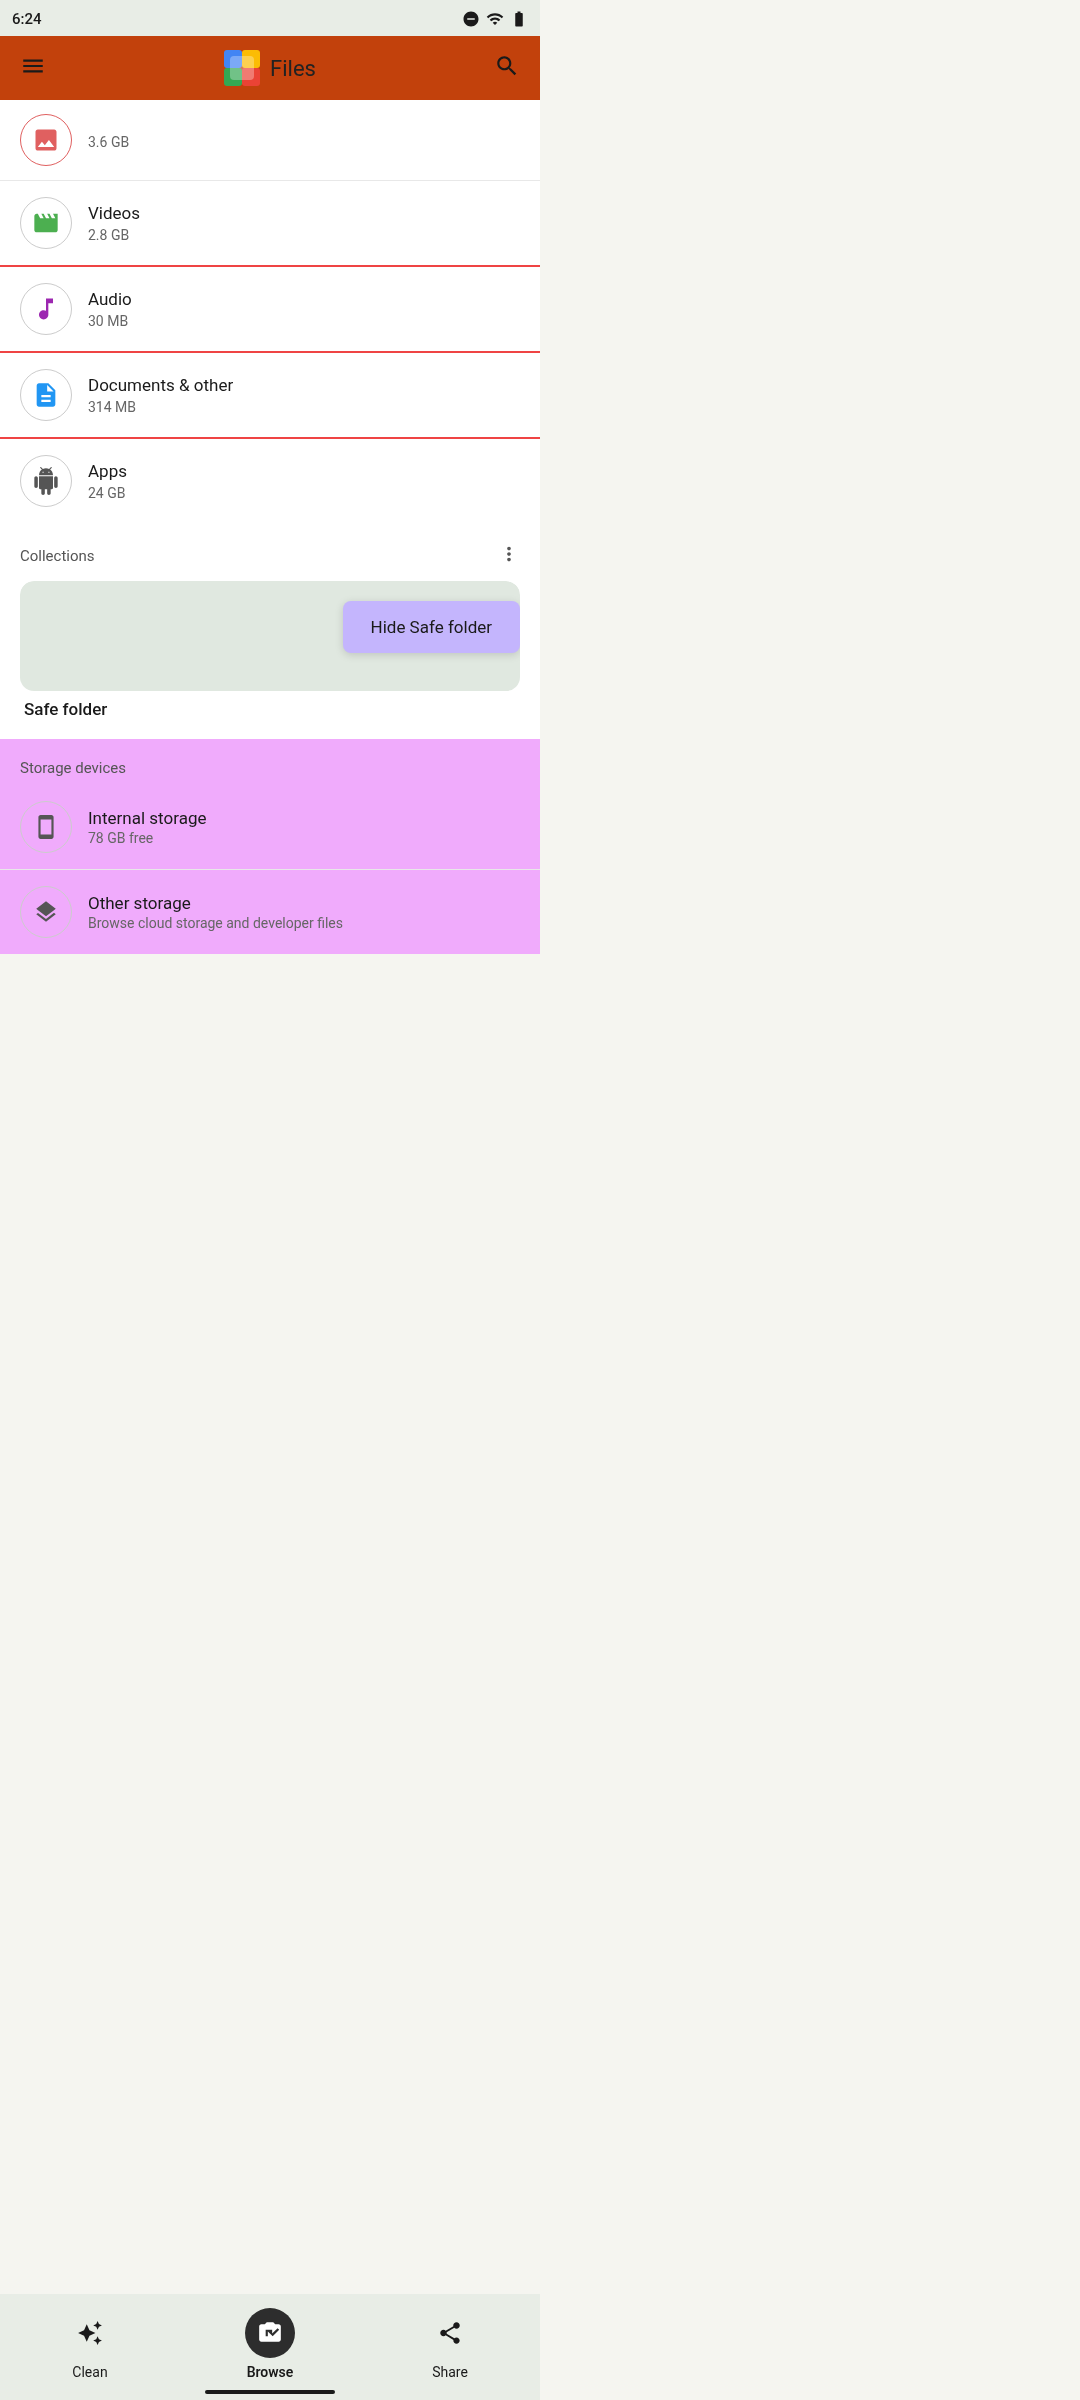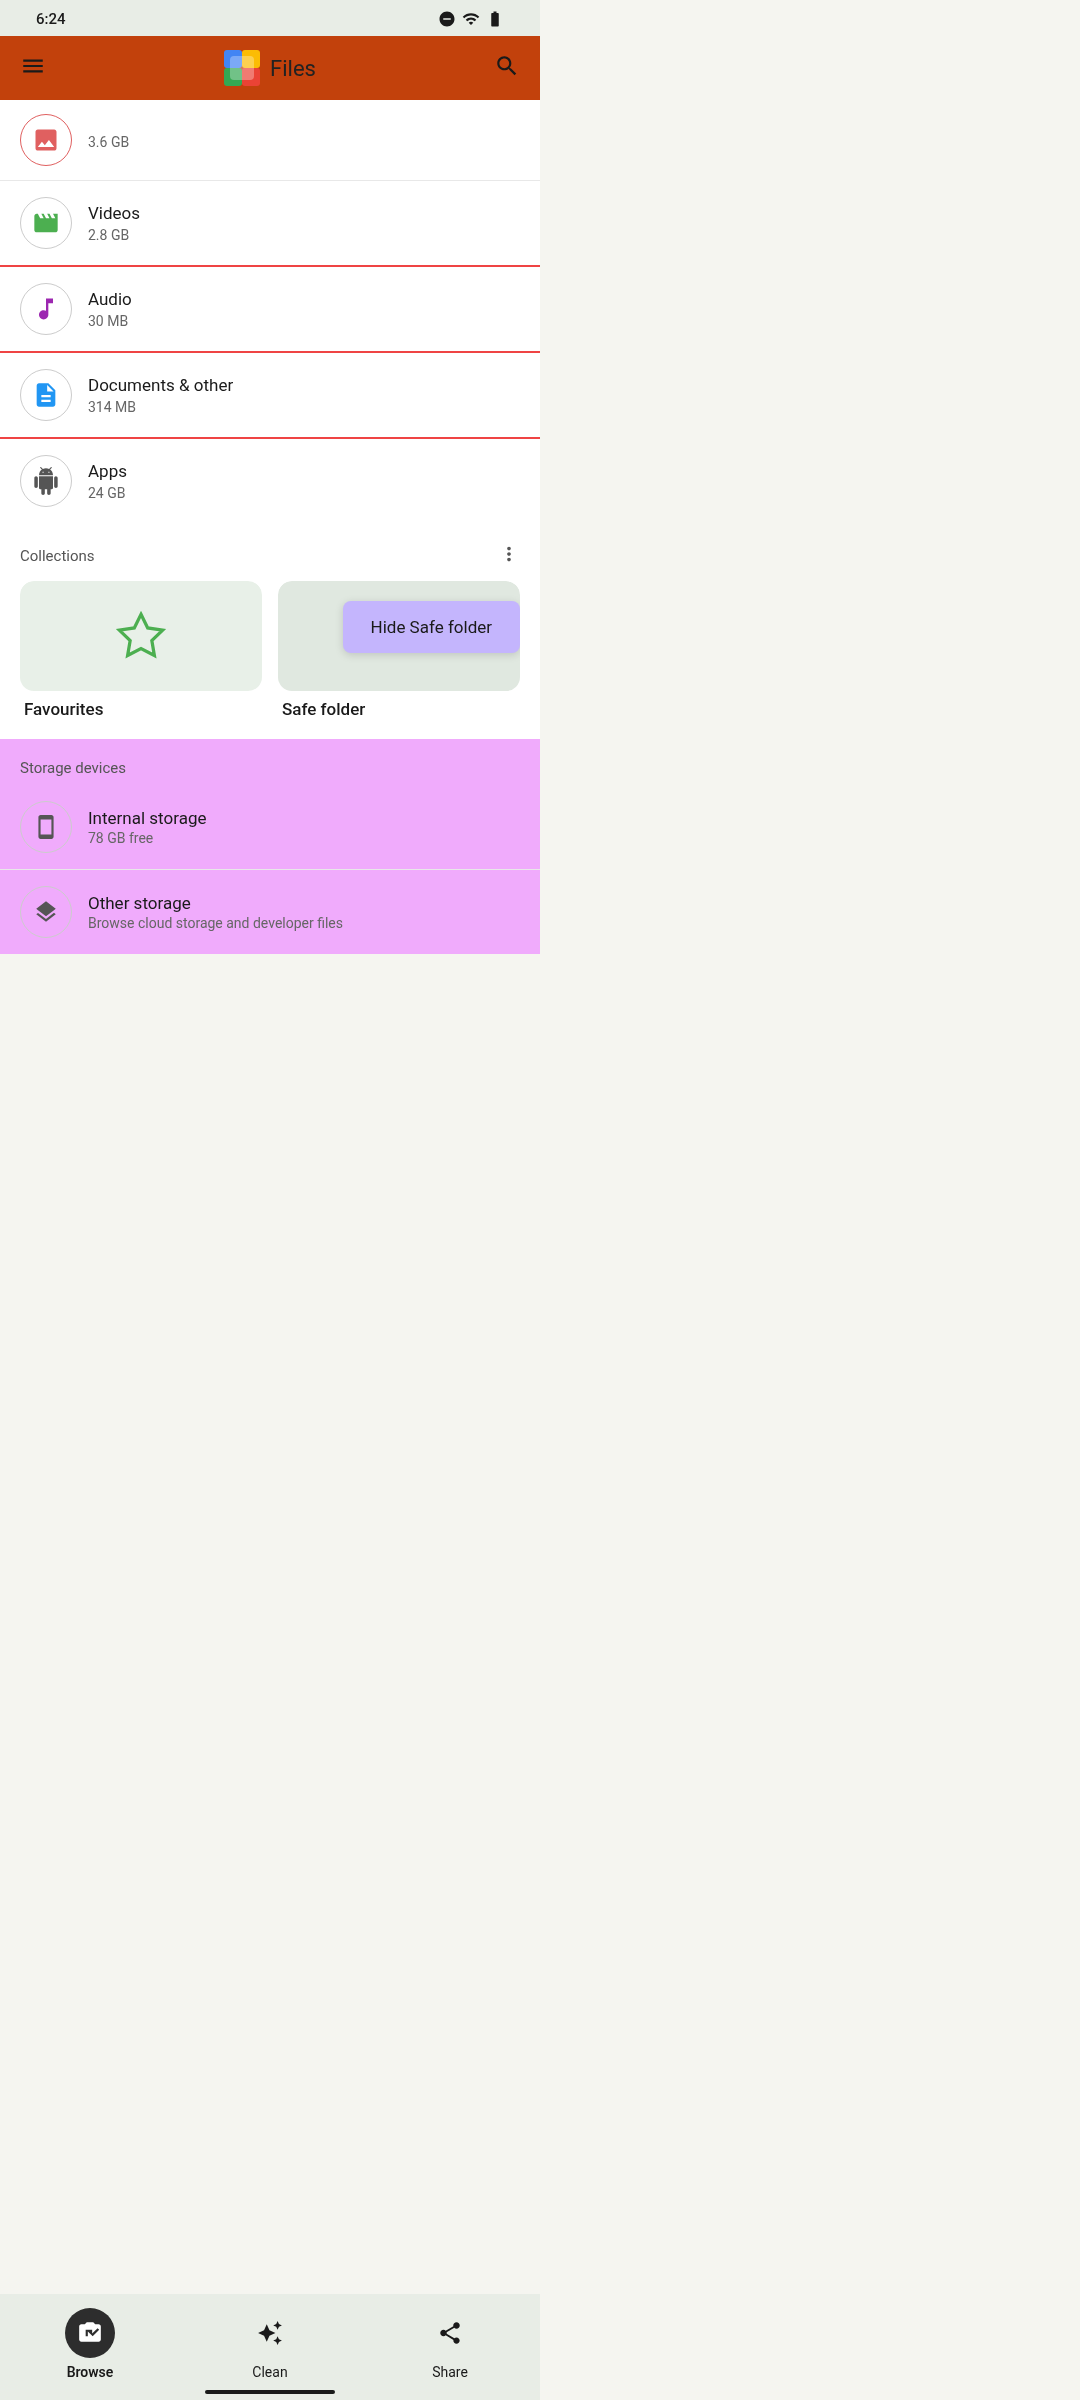--- a/index.html
+++ b/index.html
@@ -13,21 +13,21 @@
       font-size: 16px;
       color: #1a1a1a;
       position: relative;
     }
 
     
     .status-bar {
       display: flex;
       justify-content: space-between;
       align-items: center;
-      padding: 10px 36px 8px;
+      padding: 10px 12px 8px;
       background: #e8ede6;
     }
     .status-time {
       font-size: 15px;
       font-weight: 500;
     }
     .status-icons {
       display: flex;
       align-items: center;
       gap: 6px;
@@ -383,28 +383,20 @@
   <span class="section-title">Collections</span>
   <span class="more-icon">
     <svg viewBox="0 0 24 24" fill="#555">
       <path d="M12 8c1.1 0 2-.9 2-2s-.9-2-2-2-2 .9-2 2 .9 2 2 2zm0 2c-1.1 0-2 .9-2 2s.9 2 2 2 2-.9 2-2-.9-2-2-2zm0 6c-1.1 0-2 .9-2 2s.9 2 2 2 2-.9 2-2-.9-2-2-2z"></path>
     </svg>
   </span>
 </div>
 
 <div class="collections-row">
 
-  <div class="collection-card">
-    <div class="collection-card-inner">
-      <svg width="52" height="52" viewBox="0 0 24 24" fill="none" stroke="#4caf50" stroke-width="1.5">
-        <polygon points="12,2 15.09,8.26 22,9.27 17,14.14 18.18,21.02 12,17.77 5.82,21.02 7,14.14 2,9.27 8.91,8.26"></polygon>
-      </svg>
-    </div>
-    <div class="collection-label">Favourites</div>
-  </div>
 
   <div class="collection-card" style="position:relative;">
     <div class="collection-card-inner" style="background:#e0e8e0;">
     </div>
     <div class="collection-label">Safe folder</div>
 
     <div class="hide-popup">
       <span>Hide Safe folder</span>
     </div>
   </div>
@@ -439,41 +431,41 @@
       <div class="storage-sub">Browse cloud storage and developer files</div>
     </div>
   </div>
 
 </div>
 
 <div class="spacer"></div>
 
 <div class="bottom-nav">
 
+  <div class="nav-item">
+    <div class="nav-icon">
+      <svg width="26" height="26" viewBox="0 0 24 24" fill="currentColor">
+        <path d="M19 9l1.25-2.75L23 5l-2.75-1.25L19 1l-1.25 2.75L15 5l2.75 1.25L19 9zm-7.5.5L9 4 6.5 9.5 1 12l5.5 2.5L9 20l2.5-5.5L17 12l-5.5-2.5zM19 15l-1.25 2.75L15 19l2.75 1.25L19 23l1.25-2.75L23 19l-2.75-1.25L19 15z"></path>
+      </svg>
+    </div>
+    <span class="nav-label">Clean</span>
+  </div>
+
   <div class="nav-item active">
     <div class="nav-icon">
       <svg width="26" height="26" viewBox="0 0 24 24" fill="white">
         <path d="M20 4h-3.17L15 2H9L7.17 4H4c-1.1 0-2 .9-2 2v12c0 1.1.9 2 2 2h16c1.1 0 2-.9 2-2V6c0-1.1-.9-2-2-2zm-5 11.5l-5-5V15H8v-6h6v3.5l5-5 1.5 1.5-6.5 6.5z"></path>
       </svg>
     </div>
     <span class="nav-label">Browse</span>
   </div>
 
   <div class="nav-item">
     <div class="nav-icon">
       <svg width="26" height="26" viewBox="0 0 24 24" fill="currentColor">
-        <path d="M19 9l1.25-2.75L23 5l-2.75-1.25L19 1l-1.25 2.75L15 5l2.75 1.25L19 9zm-7.5.5L9 4 6.5 9.5 1 12l5.5 2.5L9 20l2.5-5.5L17 12l-5.5-2.5zM19 15l-1.25 2.75L15 19l2.75 1.25L19 23l1.25-2.75L23 19l-2.75-1.25L19 15z"></path>
-      </svg>
-    </div>
-    <span class="nav-label">Clean</span>
-  </div>
-
-  <div class="nav-item">
-    <div class="nav-icon">
-      <svg width="26" height="26" viewBox="0 0 24 24" fill="currentColor">
         <path d="M18 16.08c-.76 0-1.44.3-1.96.77L8.91 12.7c.05-.23.09-.46.09-.7s-.04-.47-.09-.7l7.05-4.11c.54.5 1.25.81 2.04.81 1.66 0 3-1.34 3-3s-1.34-3-3-3-3 1.34-3 3c0 .24.04.47.09.7L8.04 9.81C7.5 9.31 6.79 9 6 9c-1.66 0-3 1.34-3 3s1.34 3 3 3c.79 0 1.5-.31 2.04-.81l7.12 4.16c-.05.21-.08.43-.08.65 0 1.61 1.31 2.92 2.92 2.92s2.92-1.31 2.92-2.92-1.31-2.92-2.92-2.92z"></path>
       </svg>
     </div>
     <span class="nav-label">Share</span>
   </div>
 
   <div class="nav-indicator"></div>
 </div>
 
 </body></html>

